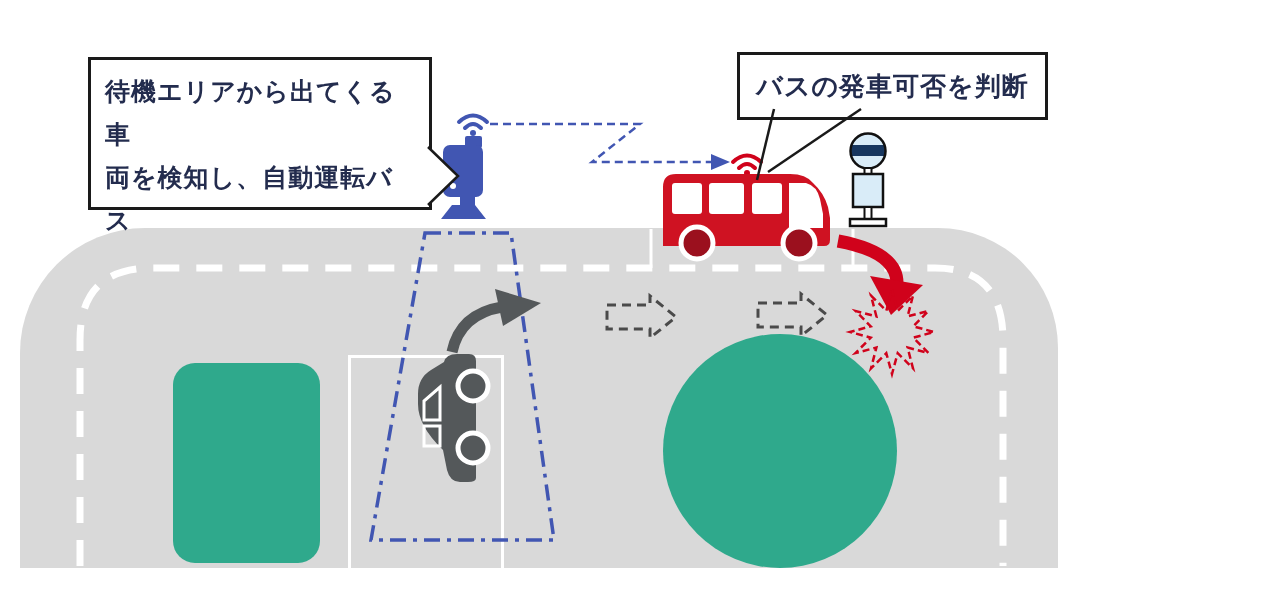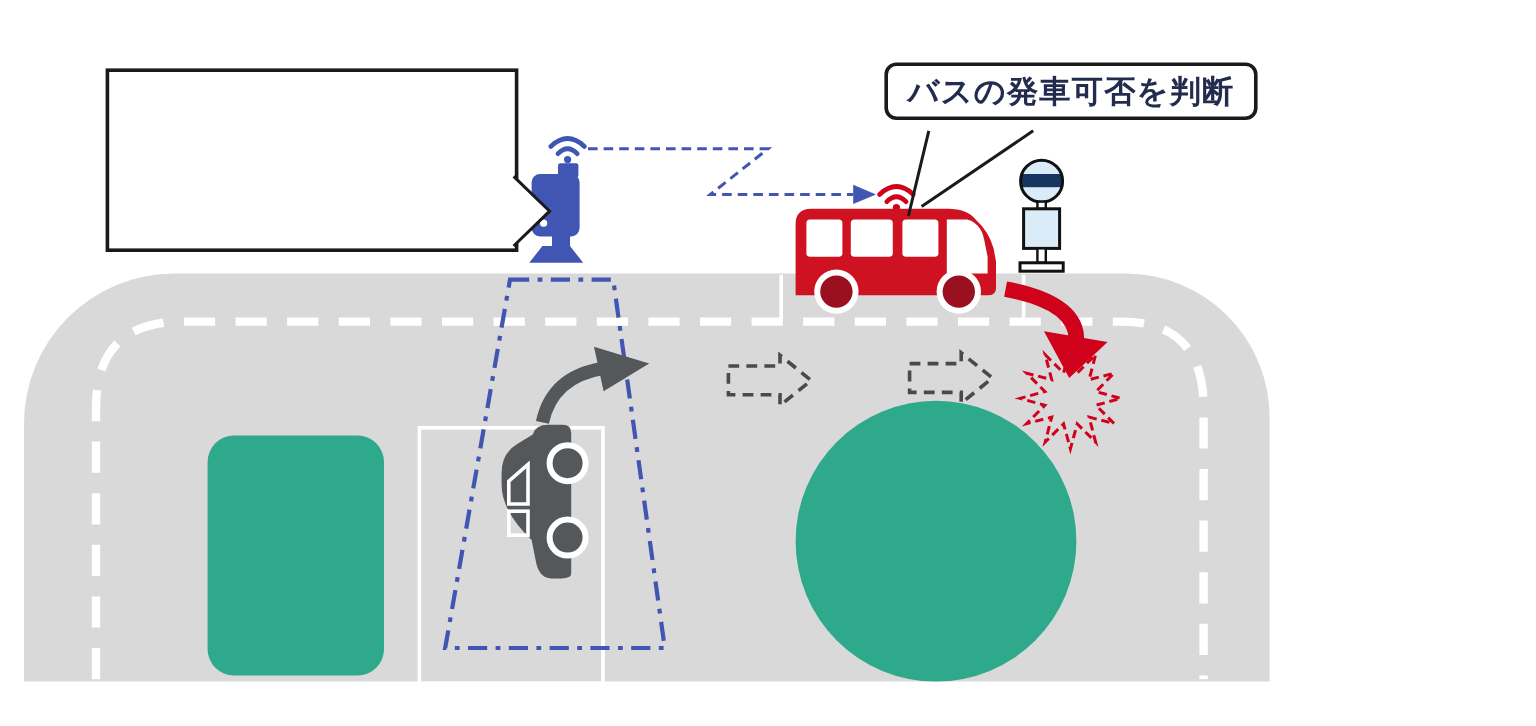--- a/index.html
+++ b/index.html
@@ -10,34 +10,36 @@
   .island{position:absolute;background:var(--island);}
   .island.rect{left:173px;top:363px;width:147px;height:200px;border-radius:22px;}
   .island.circle{left:663px;top:334px;width:234px;height:234px;border-radius:50%;}
   .waiting-area{position:absolute;left:348px;top:355px;width:150px;height:210px;
         border:3px solid var(--line-white);}
   .overlay{position:absolute;left:0;top:0;width:1280px;height:605px;}
   .bubble{position:absolute;background:#fff;border:3px solid var(--bubble-border);
         color:var(--text-dark);font-weight:bold;box-sizing:border-box;}
   .bubble.left{left:88px;top:57px;width:344px;height:153px;padding:10px 14px;
         font-size:25px;line-height:43px;letter-spacing:1px;}
-  .bubble.right{left:737px;top:52px;width:311px;height:48px;display:flex;
-        align-items:center;justify-content:center;font-size:26px;letter-spacing:1px;border-radius:10px;}
+  .bubble.right{left:737px;top:52px;width:311px;height:68px;display:flex;
+        align-items:center;justify-content:center;font-size:26px;letter-spacing:1px;}
 </style>
 </head>
 <body>
 
 <div class="canvas">
 
   <div class="road"></div>
   <div class="island rect"></div>
   <div class="island circle"></div>
   <div class="waiting-area"></div>
 
   <div class="bubble left">
+    <div>待機エリアから出てくる車</div>
+    <div>両を検知し、自動運転バス</div>
   </div>
   <div class="bubble right">
     <span>バスの発車可否を判断</span>
   </div>
 
   <svg class="overlay" viewBox="0 0 1280 605">
 
     <path d="M80 566 L80 340 Q80 268 152 268 L935 268 Q1003 268 1003 340 L1003 566" fill="none" style="stroke:var(--line-white)" stroke-width="7" stroke-dasharray="26 17"></path>
 
     <line x1="651" y1="229" x2="651" y2="268" style="stroke:var(--line-white)" stroke-width="3"></line>

